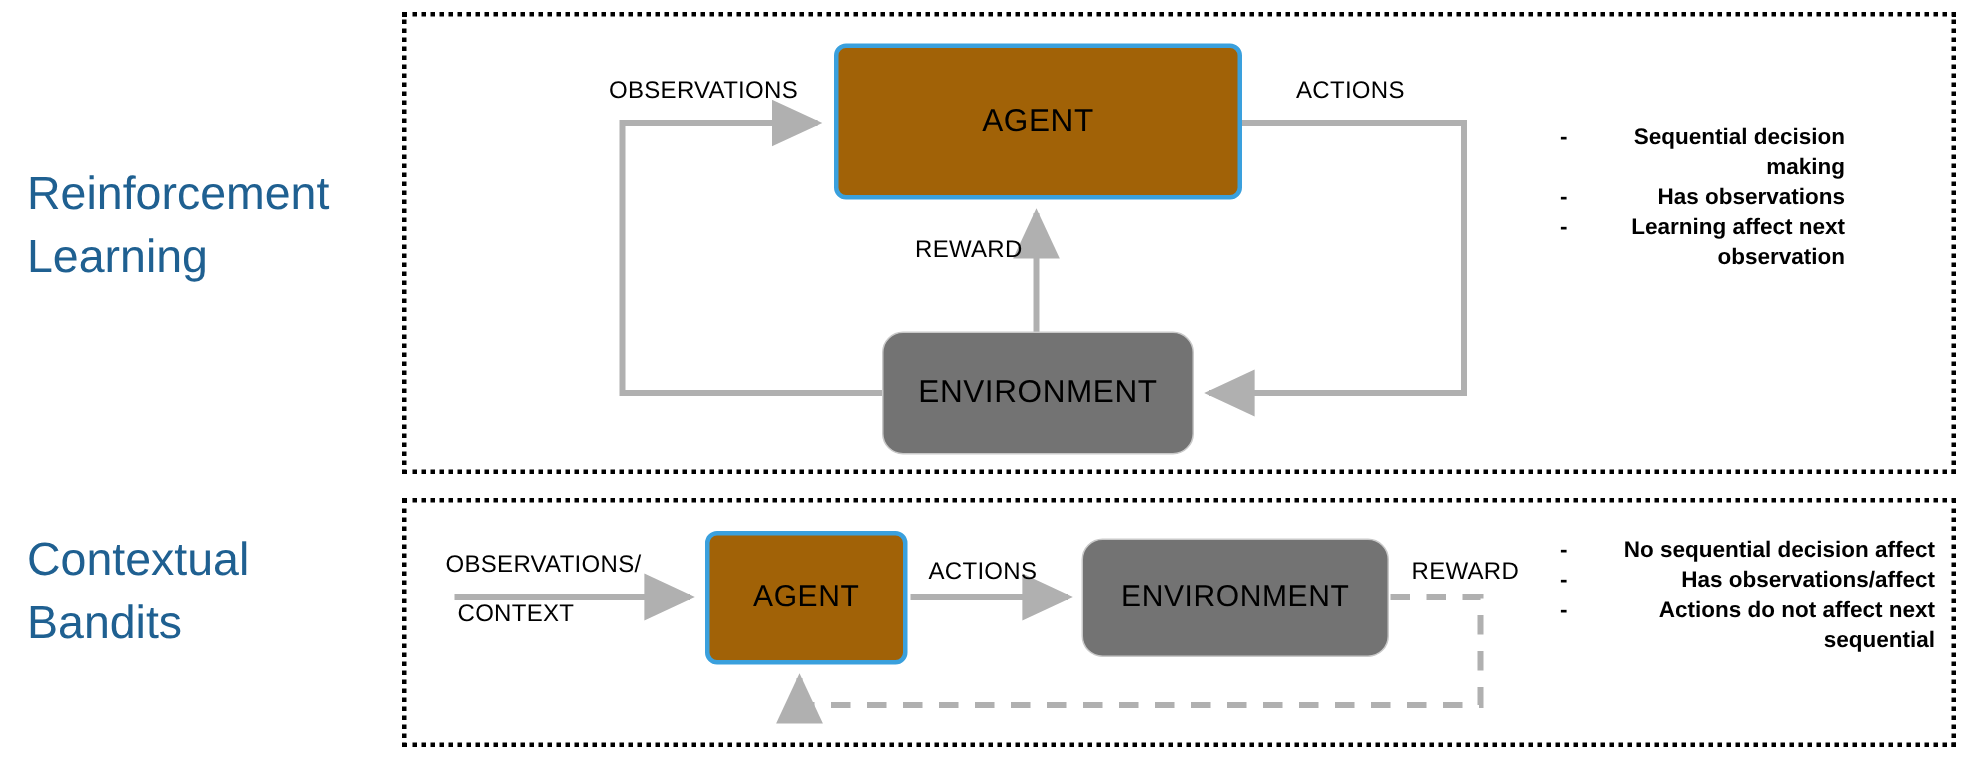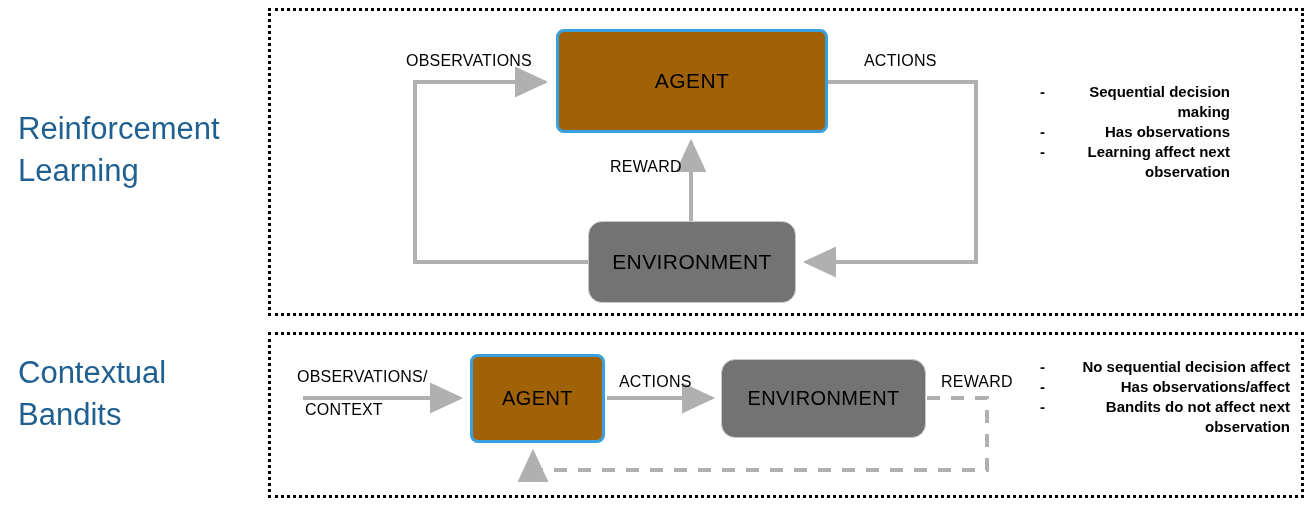--- a/index.html
+++ b/index.html
@@ -200,17 +200,17 @@
     <div class="bullet-row">
       <span class="bullet-dash">-</span>
       <span class="bullet-text">No sequential decision affect</span>
     </div>
     <div class="bullet-row">
       <span class="bullet-dash">-</span>
       <span class="bullet-text">Has observations/affect</span>
     </div>
     <div class="bullet-row">
       <span class="bullet-dash">-</span>
-      <span class="bullet-text">Bandits do not affect next observation</span>
+      <span class="bullet-text">Actions do not affect next sequential</span>
     </div>
   </div>
 
 </div>
 
 </body></html>

